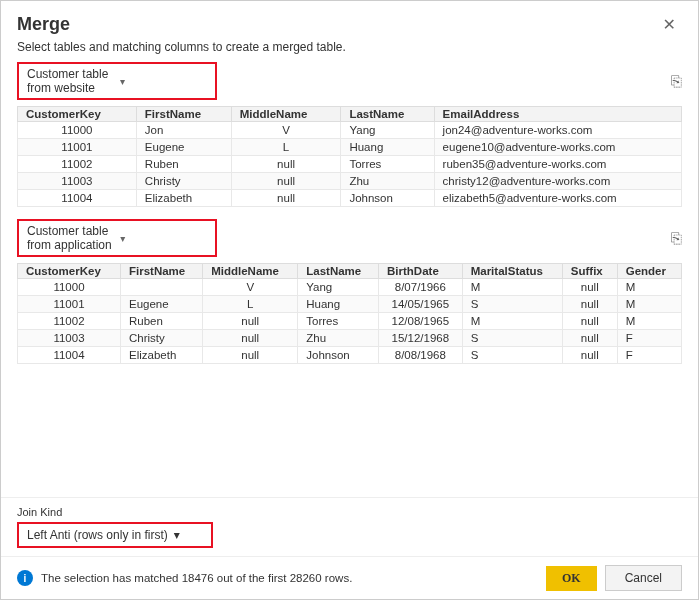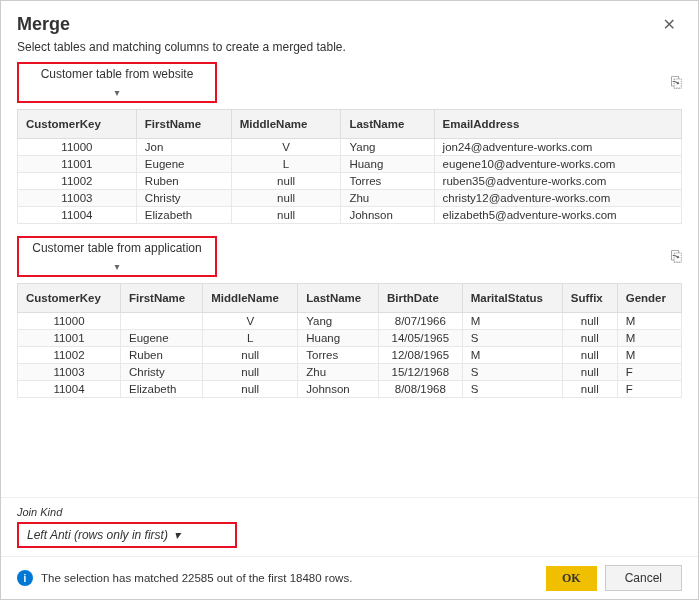--- a/index.html
+++ b/index.html
@@ -71,21 +71,20 @@
     .dropdown-select {
       border: 2px solid #e81123;
       padding: 3px 8px;
       font-size: 12px;
       background: #fff;
       display: flex;
       align-items: center;
       gap: 6px;
       min-width: 200px;
       cursor: pointer;
-      flex-direction: column;
     }
 
     .dropdown-select span {
       flex: 1;
     }
 
     .dropdown-arrow {
       font-size: 10px;
       color: #666;
     }
@@ -100,21 +99,21 @@
     .data-table {
       width: 100%;
       border-collapse: collapse;
       font-size: 11.5px;
       margin-bottom: 4px;
     }
 
     .data-table th {
       background: #f3f3f3;
       border: 1px solid #ddd;
-      padding: 8px 8px;
+      padding: 1px 8px;
       text-align: left;
       font-weight: 600;
       color: #333;
       white-space: nowrap;
     }
 
     .data-table td {
       border: 1px solid #e8e8e8;
       padding: 2px 8px;
       color: #333;
@@ -129,38 +128,37 @@
       text-align: center;
     }
 
     .email-link {
       color: #0078d4;
     }
 
     .join-section {
       padding: 8px 16px;
       border-top: 1px solid #eee;
-      font-style: italic;
     }
 
     .join-label {
       font-size: 11px;
       color: #333;
       margin-bottom: 4px;
     }
 
     .join-dropdown {
       border: 2px solid #e81123;
       padding: 4px 8px;
       font-size: 12px;
       background: #fff;
       display: flex;
       align-items: center;
       gap: 6px;
-      width: 220px;
+      width: 196px;
       cursor: pointer;
     }
 
     .footer {
       display: flex;
       align-items: center;
       padding: 8px 16px;
       gap: 8px;
       border-top: 1px solid #eee;
     }
@@ -363,18 +361,18 @@
   <div class="join-section">
     <div class="join-label">Join Kind</div>
     <div class="join-dropdown">
       <span>Left Anti (rows only in first)</span>
       <span>▾</span>
     </div>
   </div>
 
   <div class="footer">
     <span class="info-icon">i</span>
-    <span class="info-text">The selection has matched 22585 out of the first 18480 rows.</span>
+    <span class="info-text">The selection has matched 18476 out of the first 28260 rows.</span>
     <button class="btn-ok">OK</button>
     <button class="btn-cancel">Cancel</button>
   </div>
 
 </div>
 
 </body></html>

